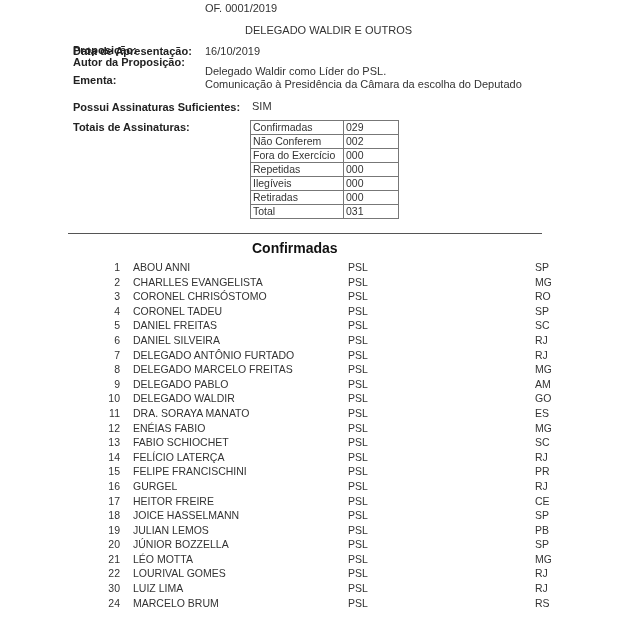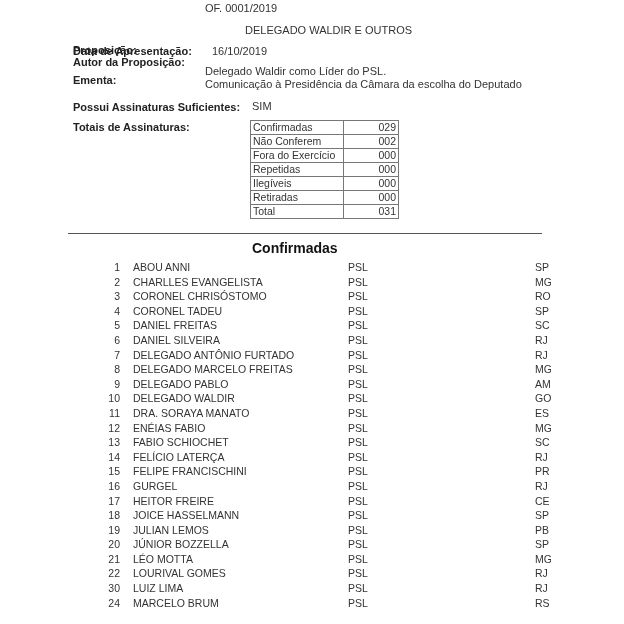--- a/index.html
+++ b/index.html
@@ -37,21 +37,21 @@
       font-size: 10.5px;
       color: #333;
     }
     .totals-table td {
       border: 1px solid #777;
       height: 13px;
       padding: 0 2px;
       line-height: 13px;
     }
     .totals-table td.lbl { width: 88px; }
-    .totals-table td.val { width: 50px; text-align: right; }
+    .totals-table td.val { width: 50px; text-align: left; }
     .divider {
       position: absolute;
       left: 68px;
       top: 233px;
       width: 474px;
       height: 0;
       border-top: 1px solid #555;
     }
     .section-title {
       position: absolute;
@@ -98,21 +98,21 @@
 </head>
 <body>
 
 <div class="field-label" style="top:2px;margin-top:42px;">Proposição:</div>
 <div class="field-value" style="top:2px;">OF. 0001/2019</div>
 
 <div class="field-label" style="top:24px;margin-top:32px;">Autor da Proposição:</div>
 <div class="field-value" style="top:24px;margin-left:40px;">DELEGADO WALDIR E OUTROS</div>
 
 <div class="field-label" style="top:45px;">Data de Apresentação:</div>
-<div class="field-value" style="top:45px;margin-left:7px;">16/10/2019</div>
+<div class="field-value" style="top:45px;">16/10/2019</div>
 
 <div class="field-label" style="top:74px;">Ementa:</div>
 <div class="field-value" style="top:65px;">
   <div>Delegado Waldir como Líder do PSL.</div>
   <div>Comunicação à Presidência da Câmara da escolha do Deputado</div>
 </div>
 
 <div class="field-label" style="top:101px;">Possui Assinaturas Suficientes:</div>
 <div class="field-value" style="top:100px; left:252px;">SIM</div>
 

